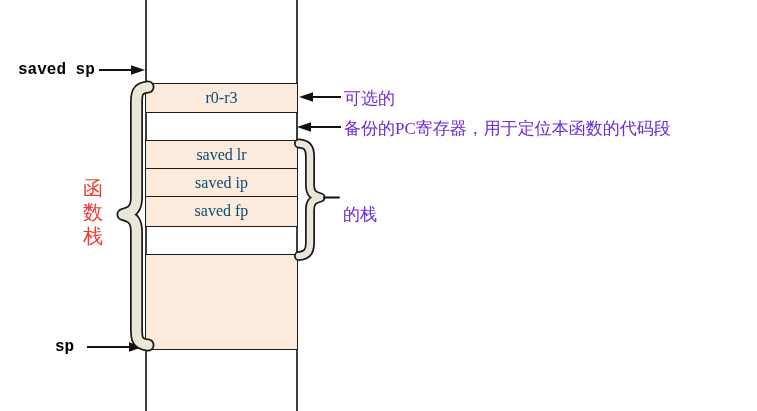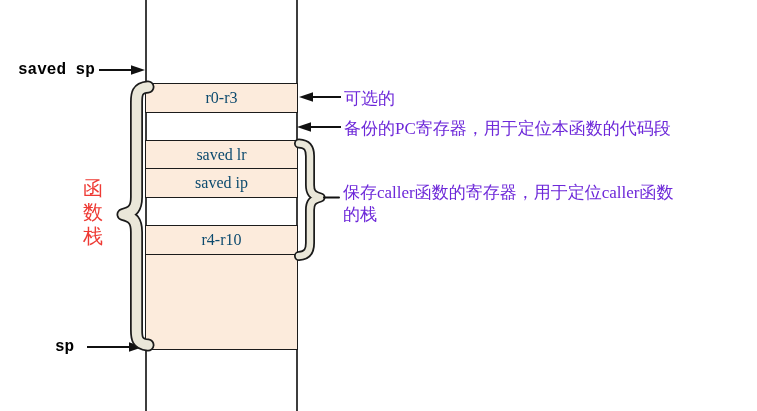--- a/index.html
+++ b/index.html
@@ -63,37 +63,36 @@
 
   <div class="cell" style="top:83px;height:29.5px">
       <span>r0-r3</span>
     </div>
   <div class="cell" style="top:140px;height:29.5px">
       <span>saved lr</span>
     </div>
   <div class="cell" style="top:168px;height:29.5px">
       <span>saved ip</span>
     </div>
-  <div class="cell" style="top:225px;height:30.5px">
-      <span>r4-r10</span>
+  <div class="cell" style="top:196px;height:30.5px">
+      <span>saved fp</span>
     </div>
   <div class="cell" style="top:254px;height:95.5px"></div>
 
   <div class="side-label" style="left:18px;top:61px">saved sp</div>
   <div class="side-label" style="left:55px;top:338px">sp</div>
 
   <div class="fn-stack-label">
     <span>函</span>
     <span>数</span>
     <span>栈</span>
   </div>
 
   <div class="ann ann-optional">可选的</div>
   <div class="ann ann-pc">备份的PC寄存器，用于定位本函数的代码段</div>
-  <div class="ann ann-caller1">保存caller函数的寄存器，用于定位caller函数</div>
   <div class="ann ann-caller2">的栈</div>
 
   <svg class="overlay" viewBox="0 0 757 411">
 
     <g>
       <line x1="99" y1="70" x2="133" y2="70" stroke="#111" stroke-width="2"></line>
       <polygon points="145,70 131,65.2 131,74.8" fill="#111"></polygon>
     </g>
 
     <g>

